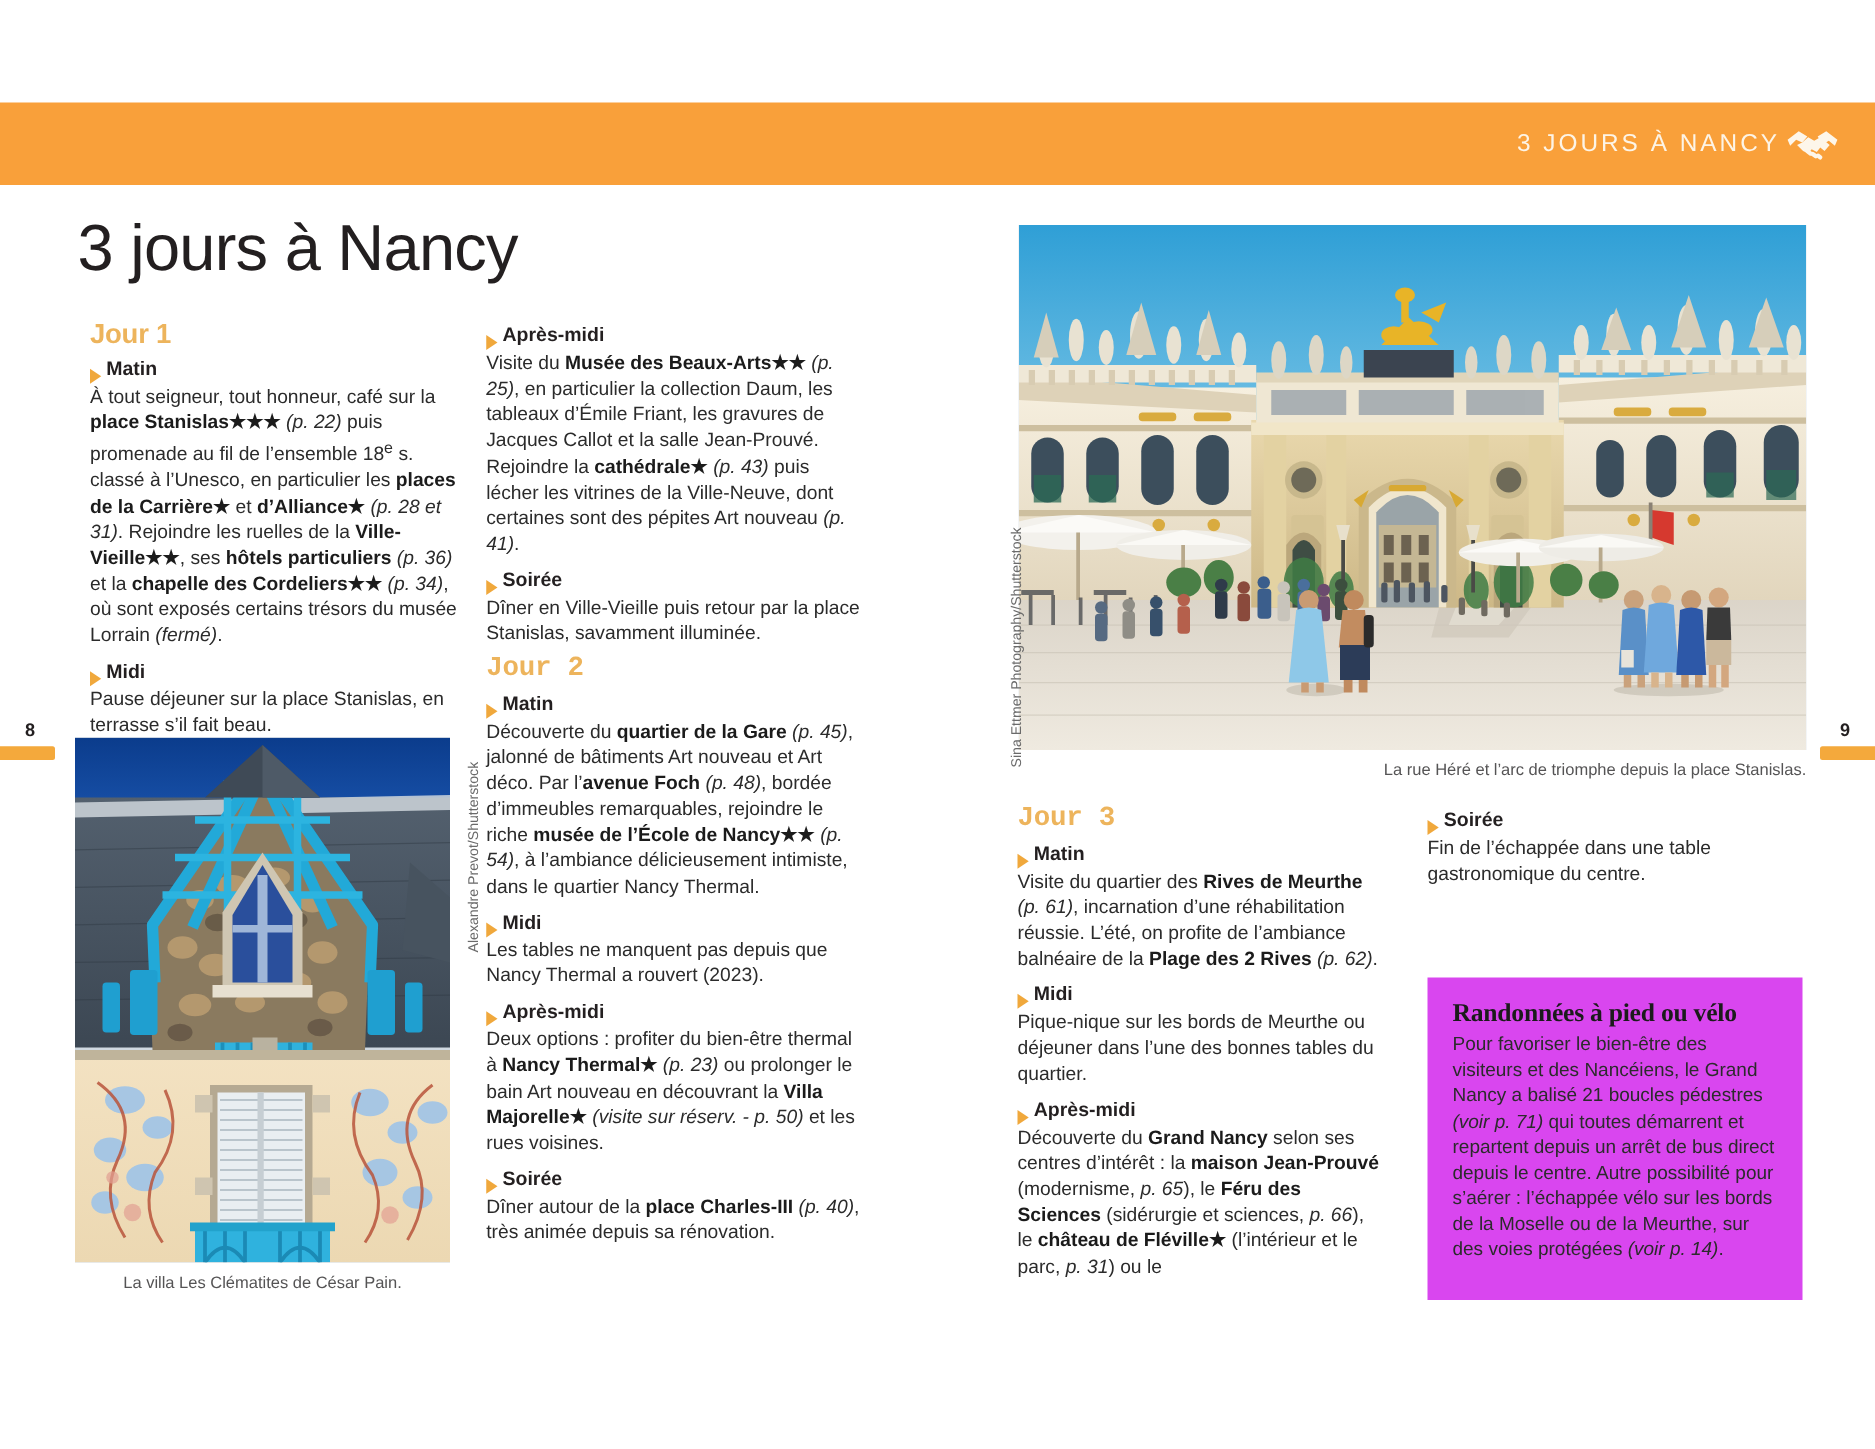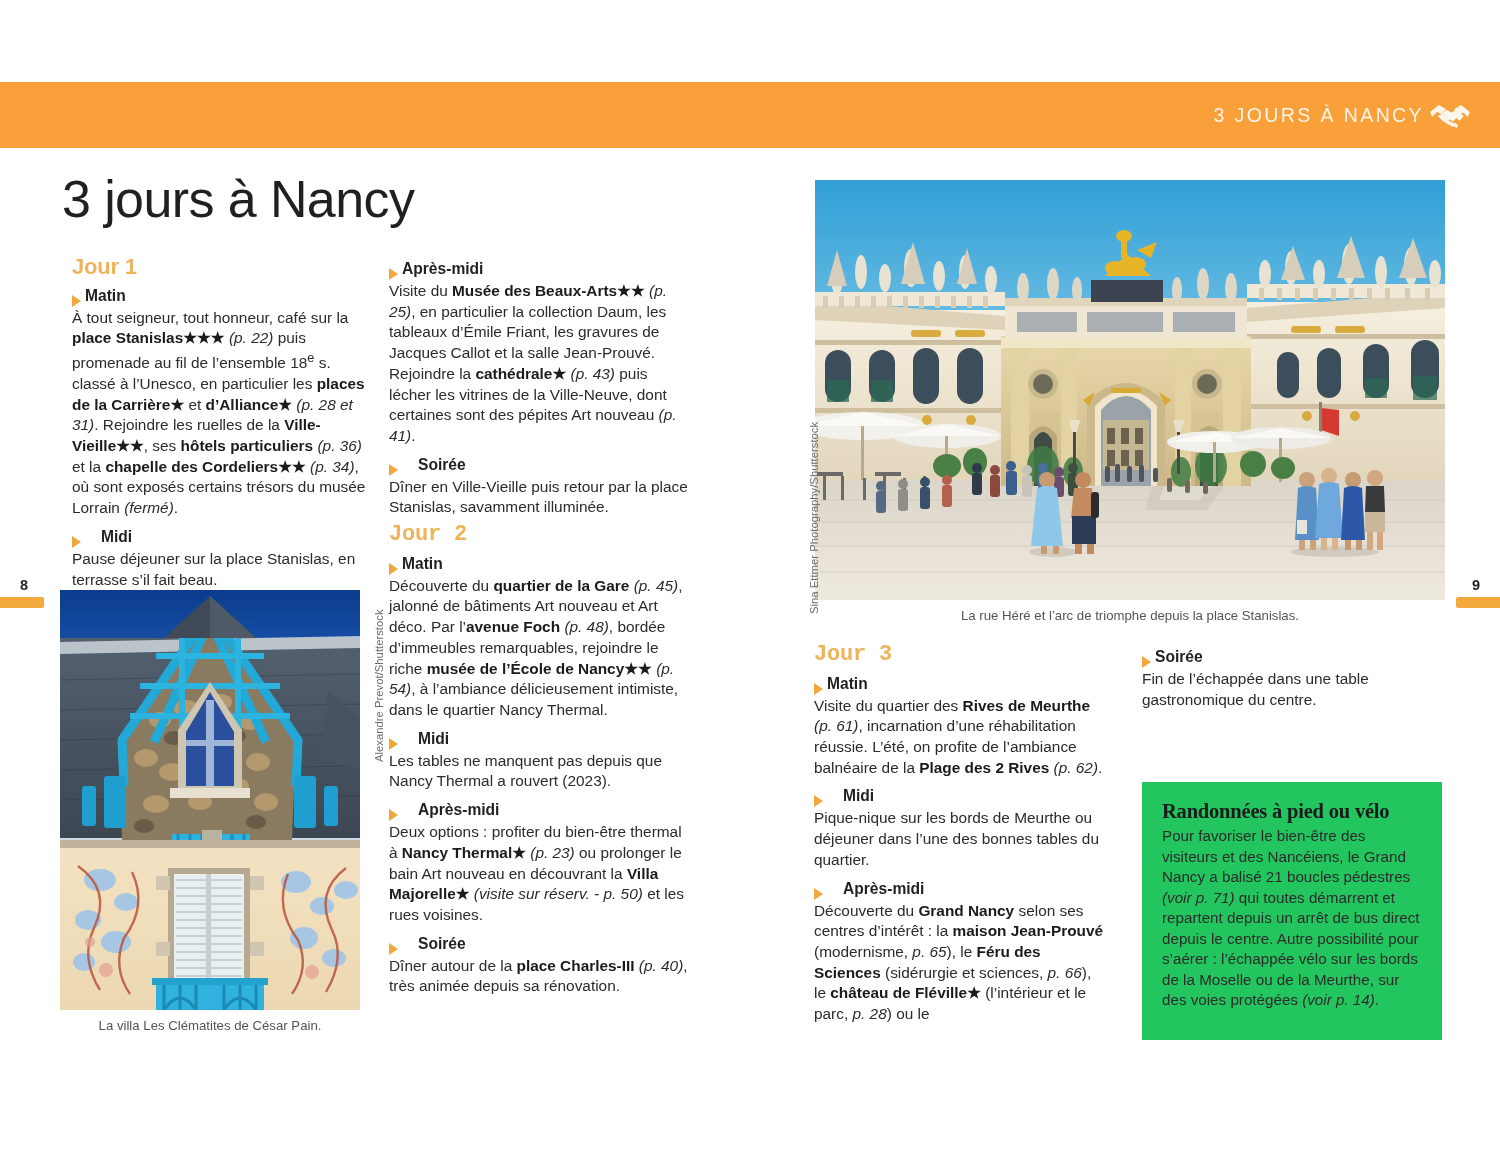--- a/index.html
+++ b/index.html
@@ -113,21 +113,21 @@
     width: 0; height: 0;
     border-left: 9px solid #f0a83c;
     border-top: 6px solid transparent;
     border-bottom: 6px solid transparent;
     margin-right: 4px;
     flex: 0 0 auto;
   }
   p.body {
     margin: 0 0 2px 0;
   }
-  p.body + .slot { margin-top: 8px; gap: 16px; }
+  p.body + .slot { margin-top: 8px; }
   .day-head + .slot { margin-top: 1px; }
   b { font-weight: 700; color: #1b1b1b; }
   i { font-style: italic; }
   .sp { margin-bottom: 12px; }
 
   
   .photo {
     position: absolute;
     overflow: hidden;
     background: #cfd8e0;
@@ -135,41 +135,41 @@
   #photo-villa { left: 60px; top: 590px; width: 300px; height: 420px; }
   #photo-stanislas { left: 815px; top: 180px; width: 630px; height: 420px; }
 
   .caption {
     position: absolute;
     font-size: 13.2px;
     color: #555455;
     text-align: center;
   }
   #caption-villa { left: 60px; top: 1018px; width: 300px; }
-  #caption-stanislas { left: 815px; top: 608px; width: 630px; text-align: center; }
+  #caption-stanislas { left: 815px; top: 608px; width: 630px; text-align: right; }
 
   .credit {
     position: absolute;
     font-size: 11.3px;
     color: #6a6a6a;
     white-space: nowrap;
     transform-origin: 0 0;
     transform: rotate(-90deg);
   }
   #credit-villa { left: 373px; top: 762px; }
   #credit-stanislas { left: 808px; top: 614px; }
 
   
   #infobox {
     position: absolute;
     left: 1142px;
     top: 782px;
     width: 300px;
     height: 258px;
-    background: #22c55e;
+    background: #d946ef;
     box-sizing: border-box;
     padding: 18px 20px 14px 20px;
   }
   #infobox-title {
     font-family: "Liberation Serif", serif;
     font-size: 20.5px;
     font-weight: 700;
     color: #1b1b1b;
     margin: 0 0 3px 0;
     letter-spacing: -0.2px;
@@ -274,21 +274,21 @@
     <div class="slot">
       <span class="tri"></span>
       <span>Midi</span>
     </div>
     <p class="body">Pique-nique sur les bords de Meurthe ou déjeuner dans l’une des bonnes tables du quartier.</p>
 
     <div class="slot">
       <span class="tri"></span>
       <span>Après-midi</span>
     </div>
-    <p class="body">Découverte du <b>Grand Nancy</b> selon ses centres d’intérêt : la <b>maison Jean-Prouvé</b> (modernisme, <i>p. 65</i>), le <b>Féru des Sciences</b> (sidérurgie et sciences, <i>p. 66</i>), le <b>château de Fléville★</b> (l’intérieur et le parc, <i>p. 28</i>) ou le</p>
+    <p class="body">Découverte du <b>Grand Nancy</b> selon ses centres d’intérêt : la <b>maison Jean-Prouvé</b> (modernisme, <i>p. 65</i>), le <b>Féru des Sciences</b> (sidérurgie et sciences, <i>p. 66</i>), le <b>château de Fléville★</b> (l’intérieur et le parc, <i>p. 31</i>) ou le</p>
   </div>
 
   <div id="col-4" class="col">
 
     <div class="slot">
       <span class="tri"></span>
       <span>Soirée</span>
     </div>
     <p class="body">Fin de l’échappée dans une table gastronomique du centre.</p>
   </div>

